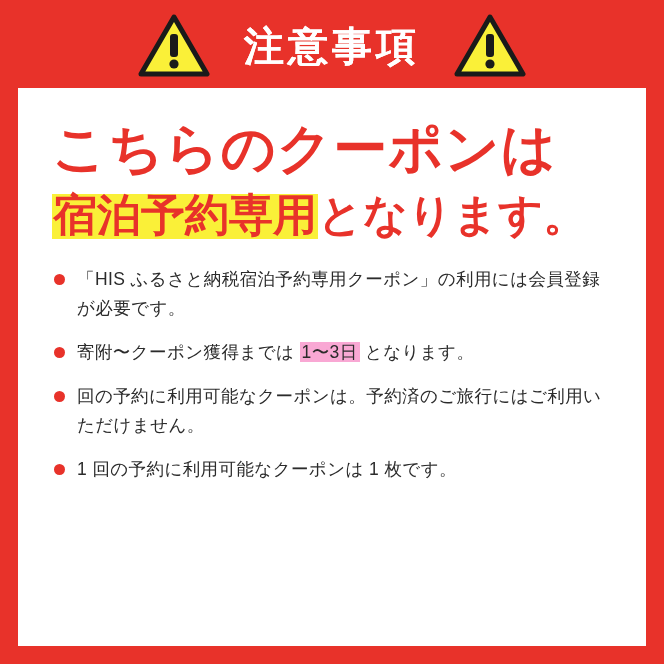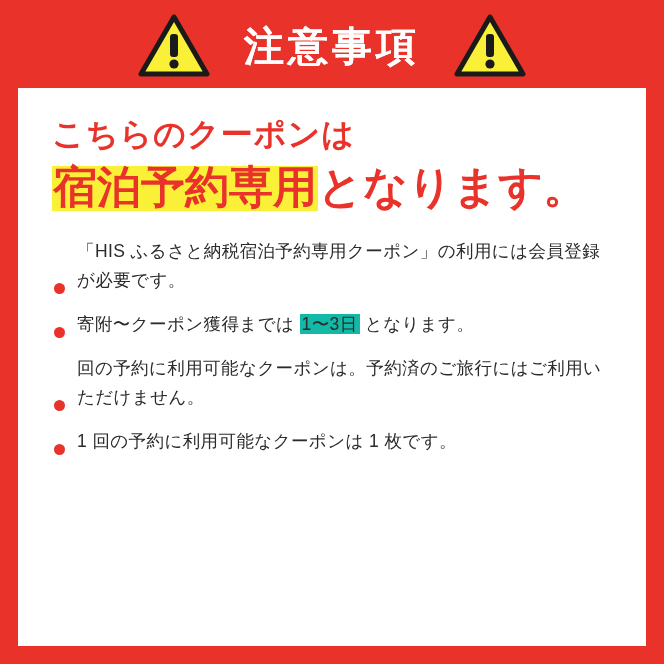--- a/index.html
+++ b/index.html
@@ -53,60 +53,60 @@
     box-sizing: border-box;
     padding: 26px 34px 20px 34px;
   }
   .headline {
     color: #e8322a;
     font-weight: bold;
     line-height: 1.28;
   }
   .headline .l1 {
     display: block;
-    font-size: 32px;
+    font-size: 54px;
     letter-spacing: 1px;
     margin-bottom: 4px;
   }
   .headline .l2 {
     display: block;
     font-size: 44px;
     letter-spacing: 0px;
     white-space: nowrap;
   }
   .hl-mark {
     background: linear-gradient(to top, #faf038 0%, #faf038 92%, rgba(250,240,56,0) 92%);
     padding: 0 1px;
     text-align: right;
   }
   
   .list {
     margin-top: 22px;
   }
   .item {
     display: flex;
-    align-items: flex-end;
+    align-items: flex-start;
     margin-bottom: 16px;
   }
   .bullet {
     flex: 0 0 auto;
     width: 11px;
     height: 11px;
     border-radius: 50%;
     background: #e8322a;
     margin: 9px 12px 0 2px;
   }
   .item-text {
     color: #2b2b2b;
     font-size: 17.5px;
     line-height: 1.62;
     letter-spacing: 0.4px;
   }
   .yellow {
-    background: #14b8a6;
+    background: #f9a8d4;
     padding: 0 2px;
   }
 </style>
 </head>
 <body>
 
 <div class="poster">
 
   <div class="header">
     <span>

